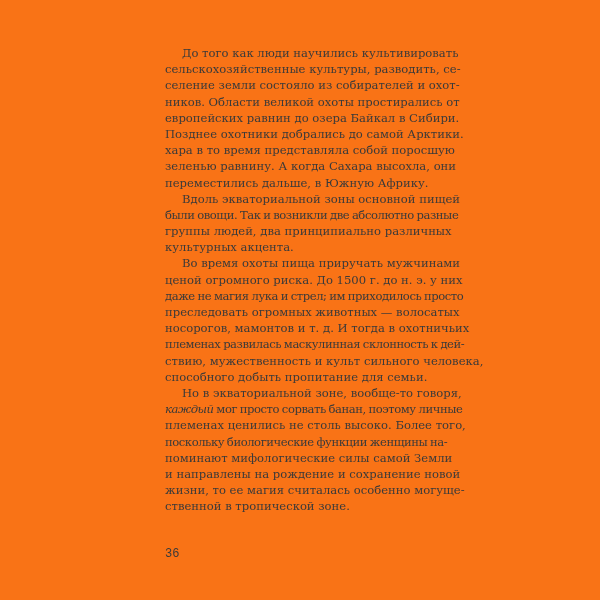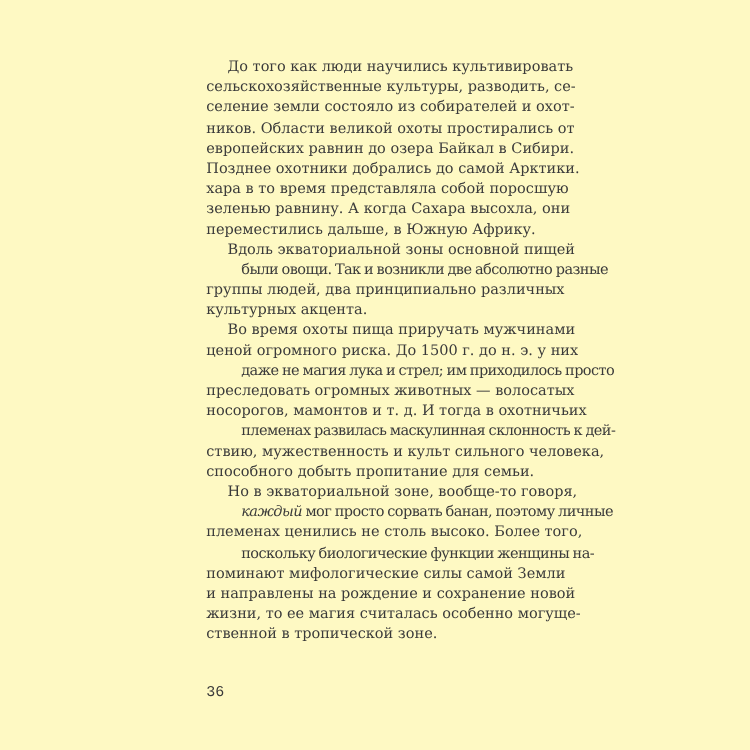--- a/index.html
+++ b/index.html
@@ -1,33 +1,33 @@
 <!DOCTYPE html>
 <html><head>
 <meta charset="utf-8">
 <style>
   html, body { margin: 0; padding: 0; }
   body {
     width: 600px; height: 600px; background: #ffffff; position: relative; overflow: hidden;
   }
   .page {
-    position: absolute; left: 0; top: 0; width: 600px; height: 600px; background: #fef9c3;
+    position: absolute; left: 0; top: 0; width: 600px; height: 600px; background: #f97316;
   }
   .text-block {
     position: absolute; left: 165px; top: 45px; width: 270px;
     font-family: "DejaVu Serif", "Liberation Serif", serif;
     font-size: 11.6px; line-height: 16.2px; color: #3a3a3a;
   }
   .line {
     display: block; white-space: nowrap; text-align: justify; text-align-last: justify;
     height: 16.2px; overflow: visible;
   }
   .line.indent { padding-left: 17px; }
   .line.last { text-align-last: left; }
-  .line.condensed { letter-spacing: -0.45px; word-spacing: -0.5px; margin-left: 28px; }
+  .line.condensed { letter-spacing: -0.45px; word-spacing: -0.5px; }
   .italic { font-style: italic; }
   .page-number {
     position: absolute; left: 165px; top: 547px;
     font-family: Liberation Mono, monospace;
     font-size: 12px; color: #3a3a3a;
   }
 </style>
 </head>
 <body>
 

